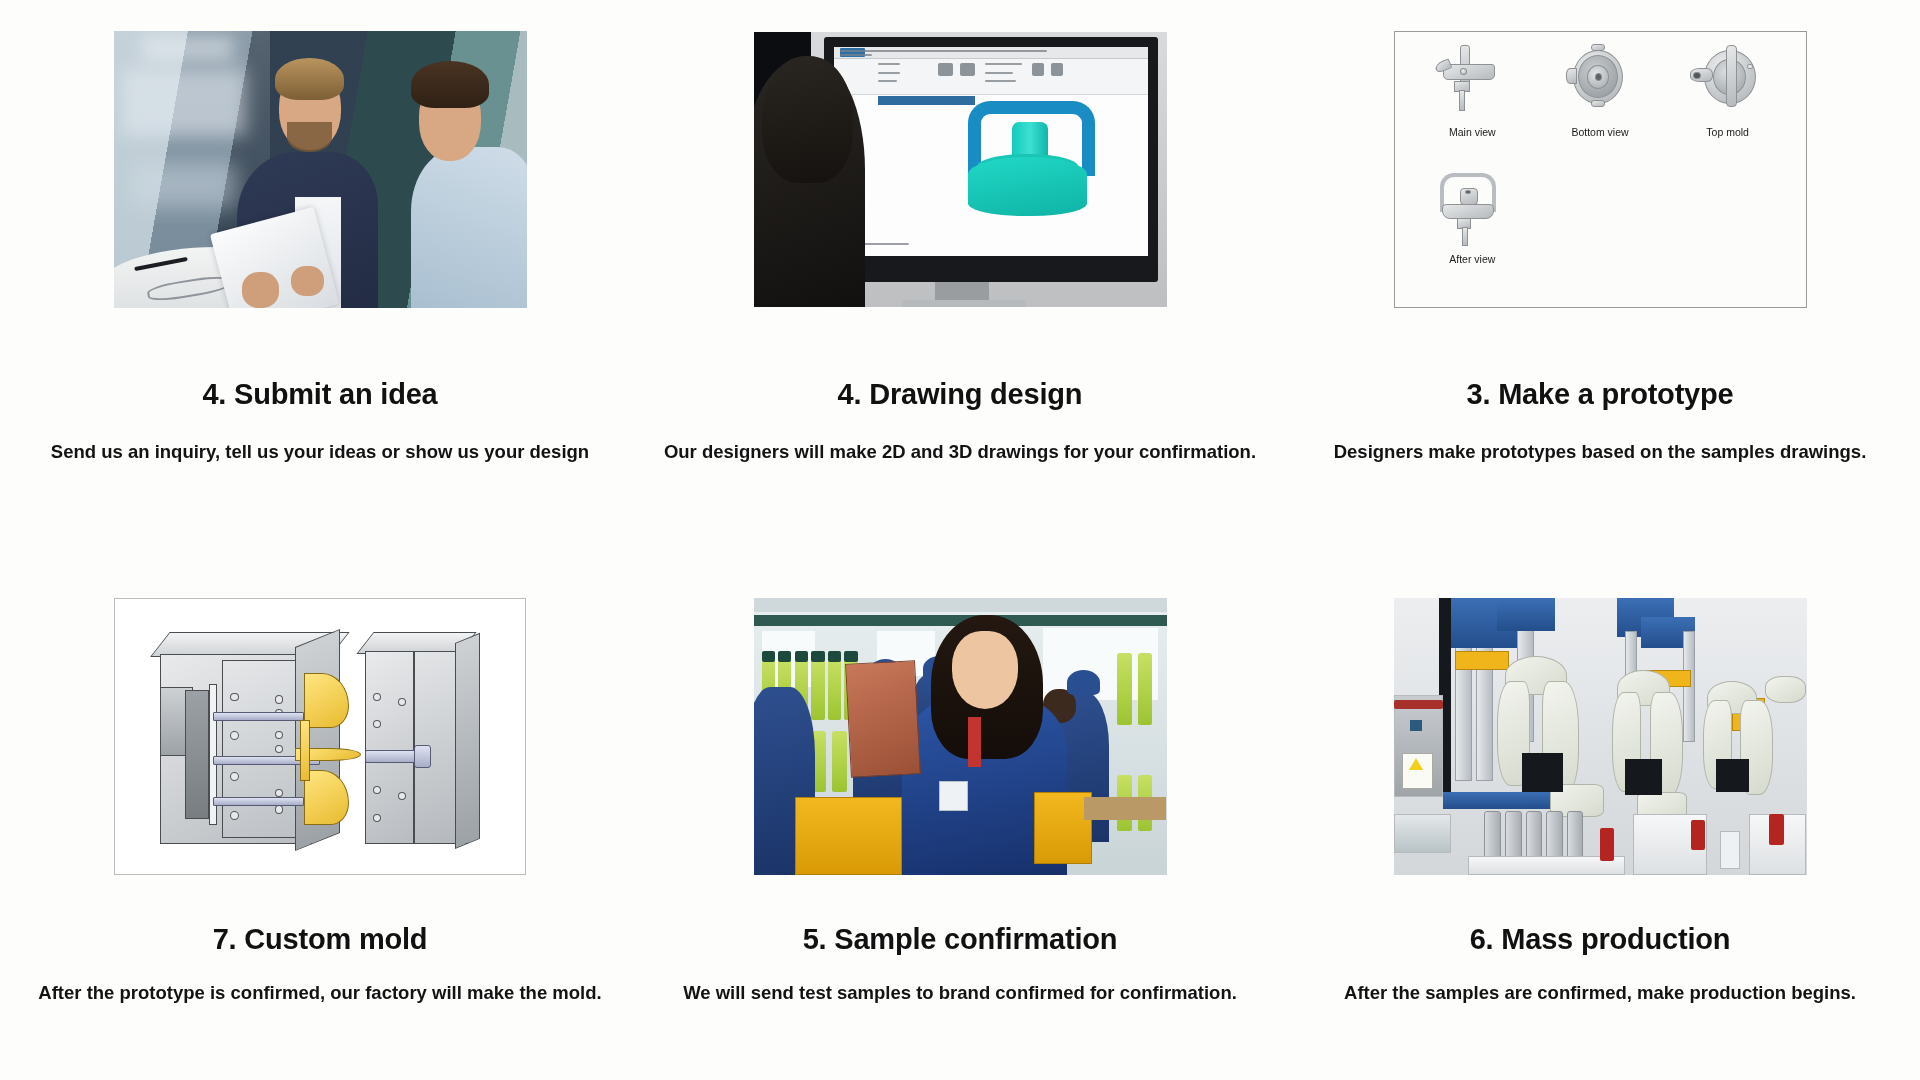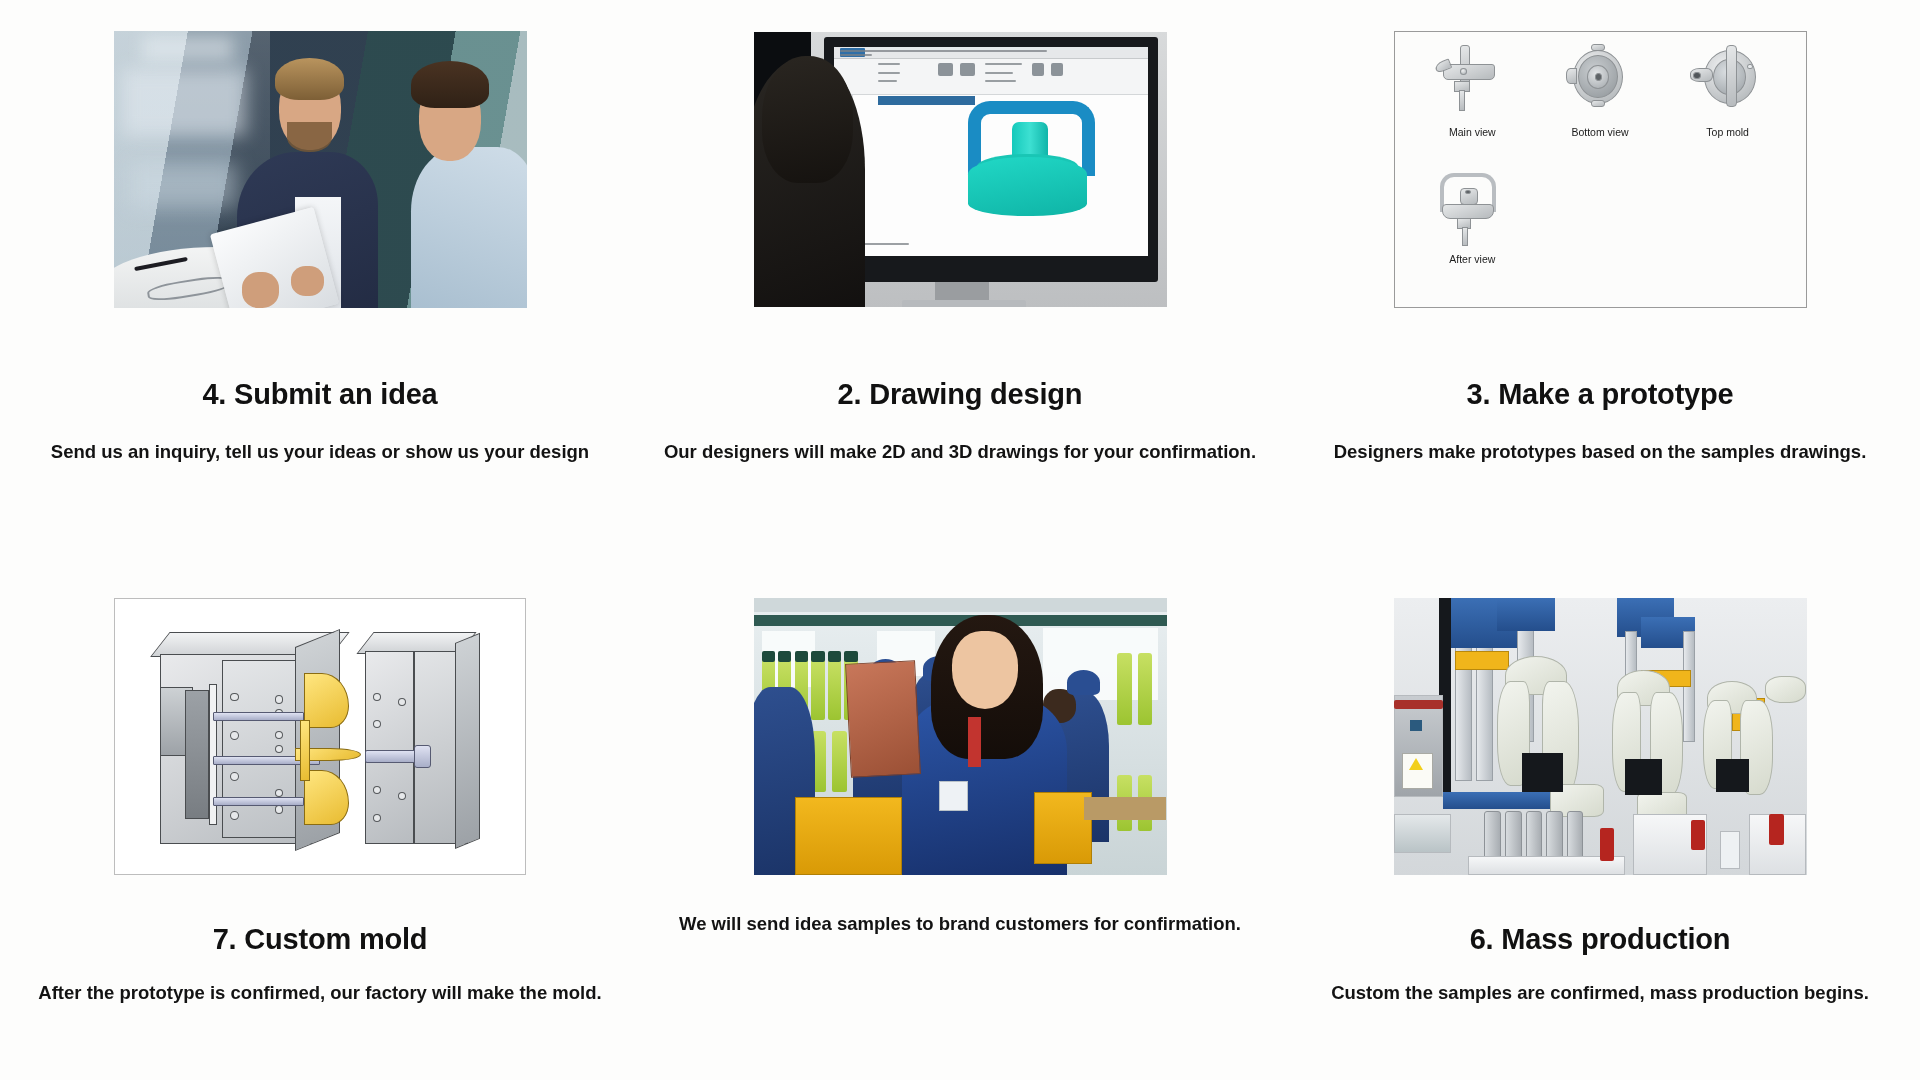--- a/index.html
+++ b/index.html
@@ -260,21 +260,21 @@
             <div class="p2-ellipse"></div>
             <div class="p2-base"></div>
           </div>
         </div>
         <div class="p2-stand"></div>
         <div class="p2-foot"></div>
         <div class="p2-person"></div>
         <div class="p2-phead"></div>
       </div>
     </div>
-    <div class="title">2. Drawing design</div>
+    <div class="title">4. Drawing design</div>
     <div class="desc">Our designers will make 2D and 3D drawings for your confirmation.</div>
   </div>
 
   <div class="step r1">
     <div class="media-wrap">
       <div class="sheet">
         <div class="views">
 
           <div class="view">
             <div class="vfig">
@@ -428,21 +428,22 @@
         <div class="p5-main-face"></div>
         <div class="p5-lanyard"></div>
         <div class="p5-badge"></div>
         <div class="p5-box"></div>
 
         <div class="p5-crate" style="left:10%;top:72%;width:26%;height:28%;"></div>
         <div class="p5-crate" style="left:68%;top:70%;width:14%;height:26%;"></div>
         <div class="p5-win" style="left:80%;top:72%;width:20%;height:8%;background:#b99a66;"></div>
       </div>
     </div>
-    <div class="desc">We will send idea samples to brand customers for confirmation.</div>
+    <div class="title">5. Sample confirmation</div>
+    <div class="desc">We will send test samples to brand confirmed for confirmation.</div>
   </div>
 
   <div class="step r2">
     <div class="media-wrap">
       <div class="photo">
         <div class="p6-bg"></div>
 
         <div class="p6-dark" style="left:11%;top:0;width:3%;height:72%;"></div>
         <div class="p6-col" style="left:15%;top:0;width:4%;height:66%;"></div>
         <div class="p6-col" style="left:20%;top:0;width:4%;height:66%;"></div>
@@ -492,16 +493,16 @@
         <div class="p6-panel" style="left:58%;top:78%;width:18%;height:22%;"></div>
         <div class="p6-panel" style="left:86%;top:78%;width:14%;height:22%;"></div>
         <div class="p6-red" style="left:50%;top:83%;width:3.5%;height:12%;"></div>
         <div class="p6-red" style="left:72%;top:80%;width:3.5%;height:11%;"></div>
         <div class="p6-red" style="left:91%;top:78%;width:3.5%;height:11%;"></div>
         <div class="p6-panel" style="left:79%;top:84%;width:5%;height:14%;background:#eef1f3;"></div>
         <div class="p6-panel" style="left:0%;top:78%;width:14%;height:14%;background:linear-gradient(180deg,#e4e8ea,#b9c3c6);"></div>
       </div>
     </div>
     <div class="title">6. Mass production</div>
-    <div class="desc">Custom the samples are confirmed, mass production begins.</div>
+    <div class="desc">After the samples are confirmed, make production begins.</div>
   </div>
 
 </div>
 
 </body></html>

